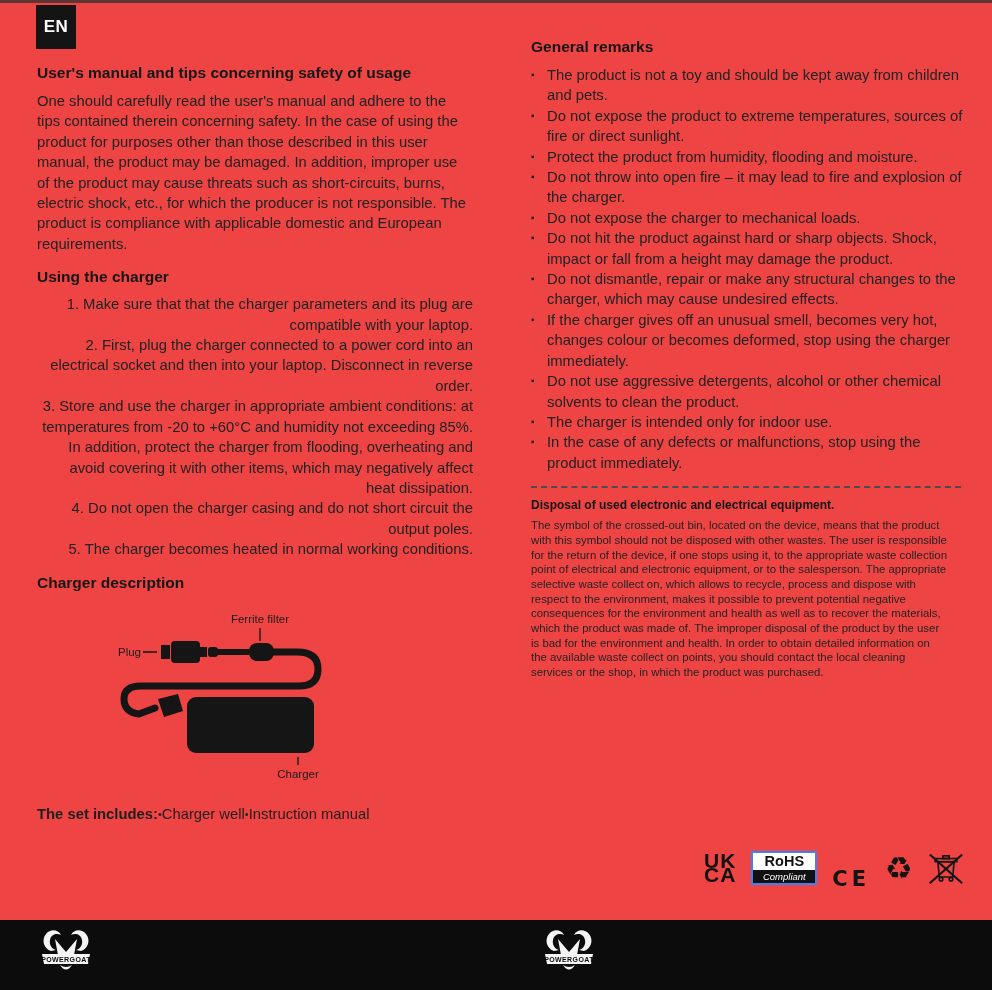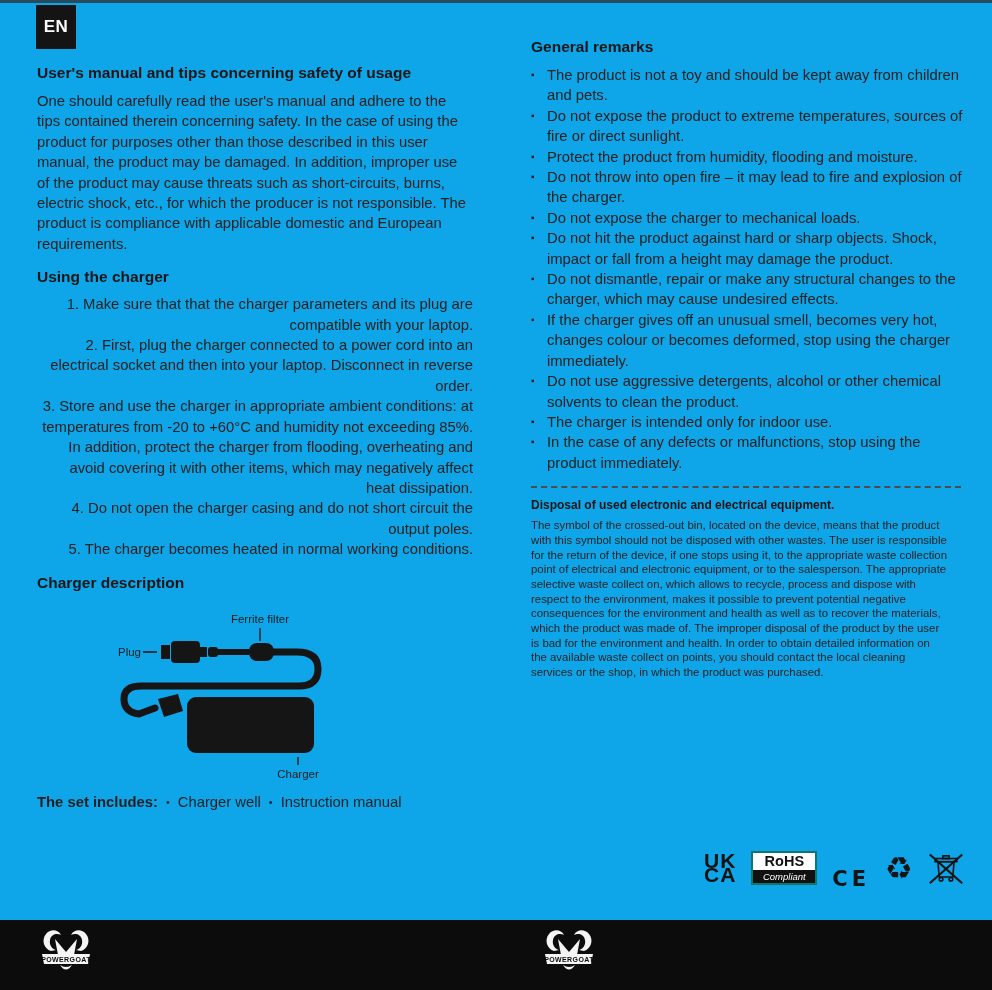--- a/index.html
+++ b/index.html
@@ -1,44 +1,44 @@
 <!DOCTYPE html>
 <html><head>
 <meta charset="utf-8">
 <style>
   html,body{margin:0;padding:0;}
   body{font-family:"Liberation Sans","DejaVu Sans",sans-serif;background:#e8e8e6;}
-  .page{position:relative;width:992px;height:990px;background:#0ea5e9;overflow:hidden;
+  .page{position:relative;width:992px;height:990px;background:#ef4444;overflow:hidden;
         color:#1f1f1f;box-sizing:border-box;padding-left:39px;}
   .page::before{content:"";position:absolute;top:0;left:0;right:0;height:3px;background:#2f2f2f;opacity:.75;}
   .lang-badge{position:absolute;left:36px;top:5px;width:40px;height:44px;background:#141414;
         color:#fff;font-weight:bold;font-size:17px;display:flex;align-items:center;justify-content:center;
         letter-spacing:.5px;}
   .col{position:absolute;box-sizing:border-box;}
   .col-left{left:37px;top:64px;width:436px;}
   .col-right{left:531px;top:38px;width:432px;}
   h1,h2{font-size:15.5px;margin:0;color:#161616;}
   .h-main{margin-bottom:9px;}
   .h-sec{margin:14px 0 8px 0;}
   p.body, .step, .li-txt{font-size:14.8px;line-height:20.4px;margin:0;color:#222;}
   .steps .step{margin:0;text-align:right;}
   ul.remarks{list-style:none;margin:0;padding:0;}
   ul.remarks li{display:flex;font-size:14.8px;line-height:20.4px;}
   ul.remarks .blt{width:16px;flex:0 0 16px;font-size:10px;line-height:20.4px;color:#1a1a1a;}
   .divider{border:none;border-top:2px dashed #4c4c4c;margin:13px 2px 10px 0;}
   h3.small-h{font-size:12px;margin:0 0 6px 0;color:#151515;}
   p.small{font-size:11.4px;line-height:14.7px;margin:0;width:416px;color:#232323;}
   .diagram{display:block;margin-top:4px;}
-  .set-line{margin-top:4px;font-size:14.8px;display:flex;align-items:baseline;gap:8px;}
+  .set-line{margin-top:16px;font-size:14.8px;display:flex;align-items:baseline;gap:0;}
   .set-line .lbl{font-weight:bold;}
   .set-line .dot{font-size:11px;position:relative;top:-1px;}
   
   .cert-row{position:absolute;left:704px;top:848px;display:flex;align-items:center;gap:15px;height:40px;}
   .ukca{font-weight:bold;font-size:21px;line-height:14.5px;letter-spacing:1px;color:#111;}
-  .rohs{border:2px solid #0f766e;width:62px;text-align:center;}
+  .rohs{border:2px solid #3b82f6;width:62px;text-align:center;}
   .rohs .top{font-weight:bold;font-size:14.5px;line-height:17px;color:#111;background:#fff;}
   .rohs .bot{background:#111;color:#fff;font-size:9.5px;line-height:13px;font-style:italic;}
   .ce{font-weight:bold;font-size:21px;letter-spacing:4px;color:#141414;font-family:"DejaVu Sans",sans-serif;margin-top:22px;}
   .recycle{font-size:31px;color:#141414;line-height:1;}
   
   .footer-bar{position:absolute;left:0;right:0;bottom:0;height:70px;background:#0c0c0c;}
   .pg-logo{position:absolute;top:7px;}
   .pg-logo.one{left:37px;} .pg-logo.two{left:540px;}
 </style>
 </head>

